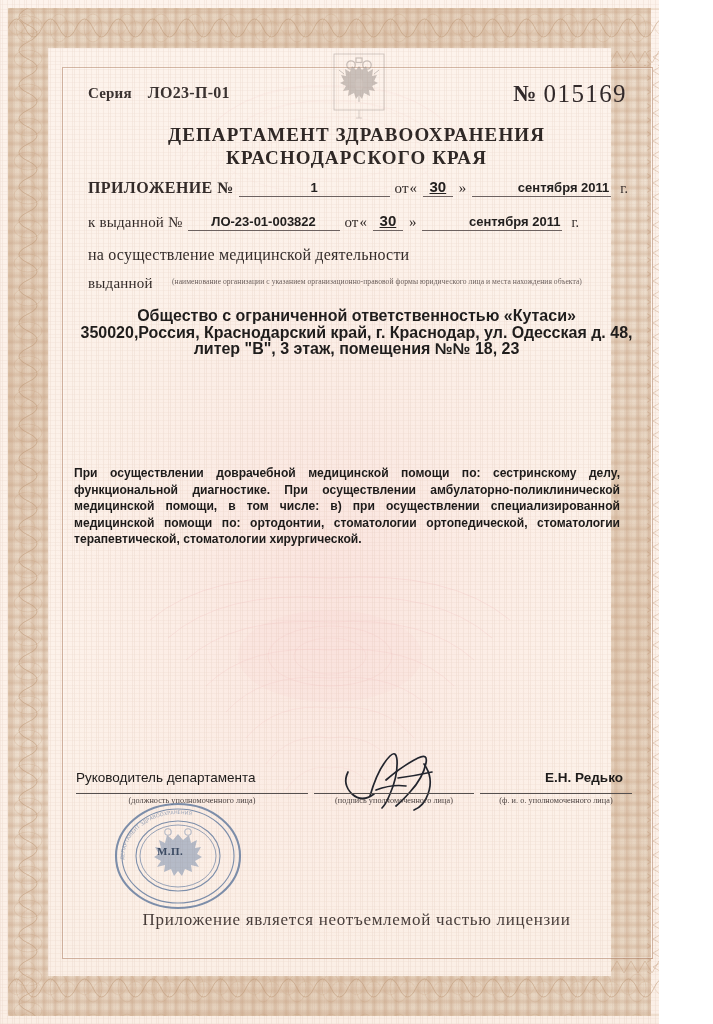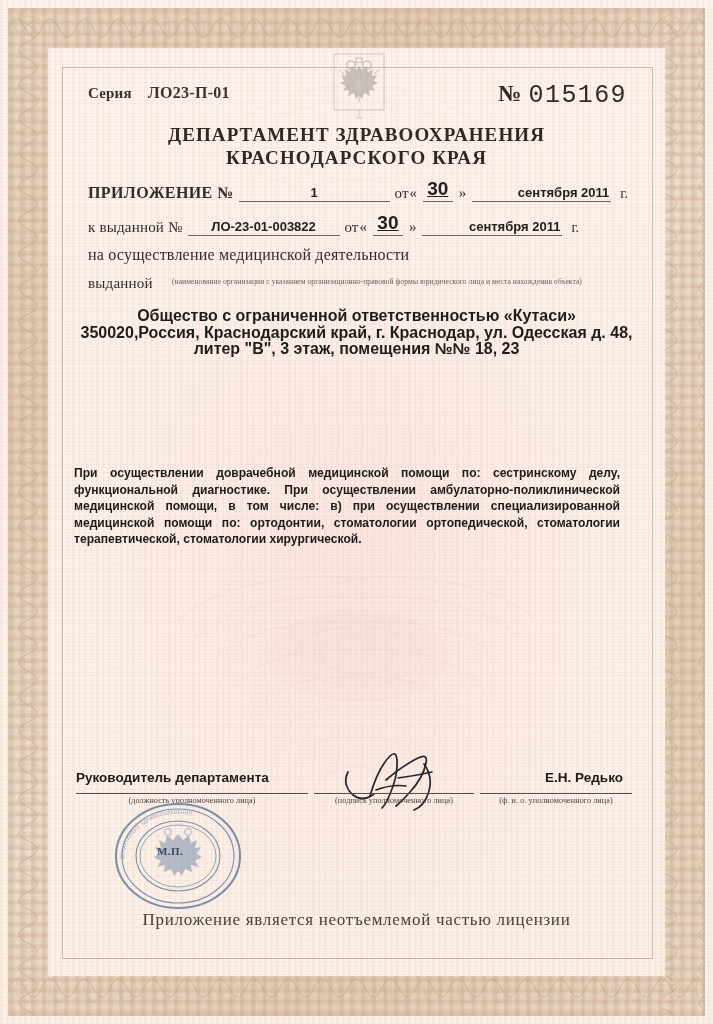--- a/index.html
+++ b/index.html
@@ -8,21 +8,21 @@
     padding: 0;
     background: #ffffff;
   }
   body {
     font-family: "Liberation Serif", serif;
   }
 
   
   .page {
     position: relative;
-    width: 713px;
+    width: 659px;
     height: 1024px;
     overflow: hidden;
     background: #c4b5fd;
   }
 
   
   .paper-outer {
     position: absolute;
     inset: 0;
     background:
@@ -153,21 +153,21 @@
     white-space: nowrap;
     letter-spacing: 0.5px;
   }
   .docnum .nosign {
     font-family: "Liberation Serif", serif;
     font-weight: 700;
     font-size: 23px;
     vertical-align: 1px;
   }
   .docnum .digits {
-    font-family: Liberation Mono, monospace;
+    font-family: Liberation Serif, serif;
     font-weight: 400;
     font-size: 25px;
     letter-spacing: 1.4px;
     margin-left: 7px;
   }
 
   
   .dept {
     position: absolute;
     left: 0; right: 0;
@@ -209,21 +209,21 @@
     text-align: center;
     font-family: "Liberation Sans", sans-serif;
     font-weight: 700;
     font-size: 13px;
     color: #23201f;
     padding-bottom: 1px;
     margin: 0 5px;
   }
   .f-blank.w-num   { width: 152px; }
   .f-blank.w-lic   { width: 152px; }
-  .f-blank.w-day   { width: 30px; font-size: 19px; text-decoration: underline; }
+  .f-blank.w-day   { width: 30px; font-size: 15px; text-decoration: underline; }
   .f-blank.w-month { width: 138px; text-align: right; padding-right: 2px; }
   .f-text { font-size: 15px; }
   .guill  { font-size: 15px; padding: 0 1px; }
   .f-suffix { font-size: 14px; margin-left: 4px; }
 
   
   .activity {
     position: absolute;
     left: 88px;
     top: 246px;
@@ -289,21 +289,21 @@
     color: #1d1b1a;
     text-align: justify;
   }
 
   
   .sig-title {
     position: absolute;
     left: 76px;
     top: 770px;
     font-family: "Liberation Sans", sans-serif;
-    font-weight: 700;
+    font-weight: 400;
     font-size: 13.5px;
     color: #1d1b1a;
     text-align: center;
   }
   .sig-name {
     position: absolute;
     right: 90px;
     top: 770px;
     font-family: "Liberation Sans", sans-serif;
     font-weight: 700;

